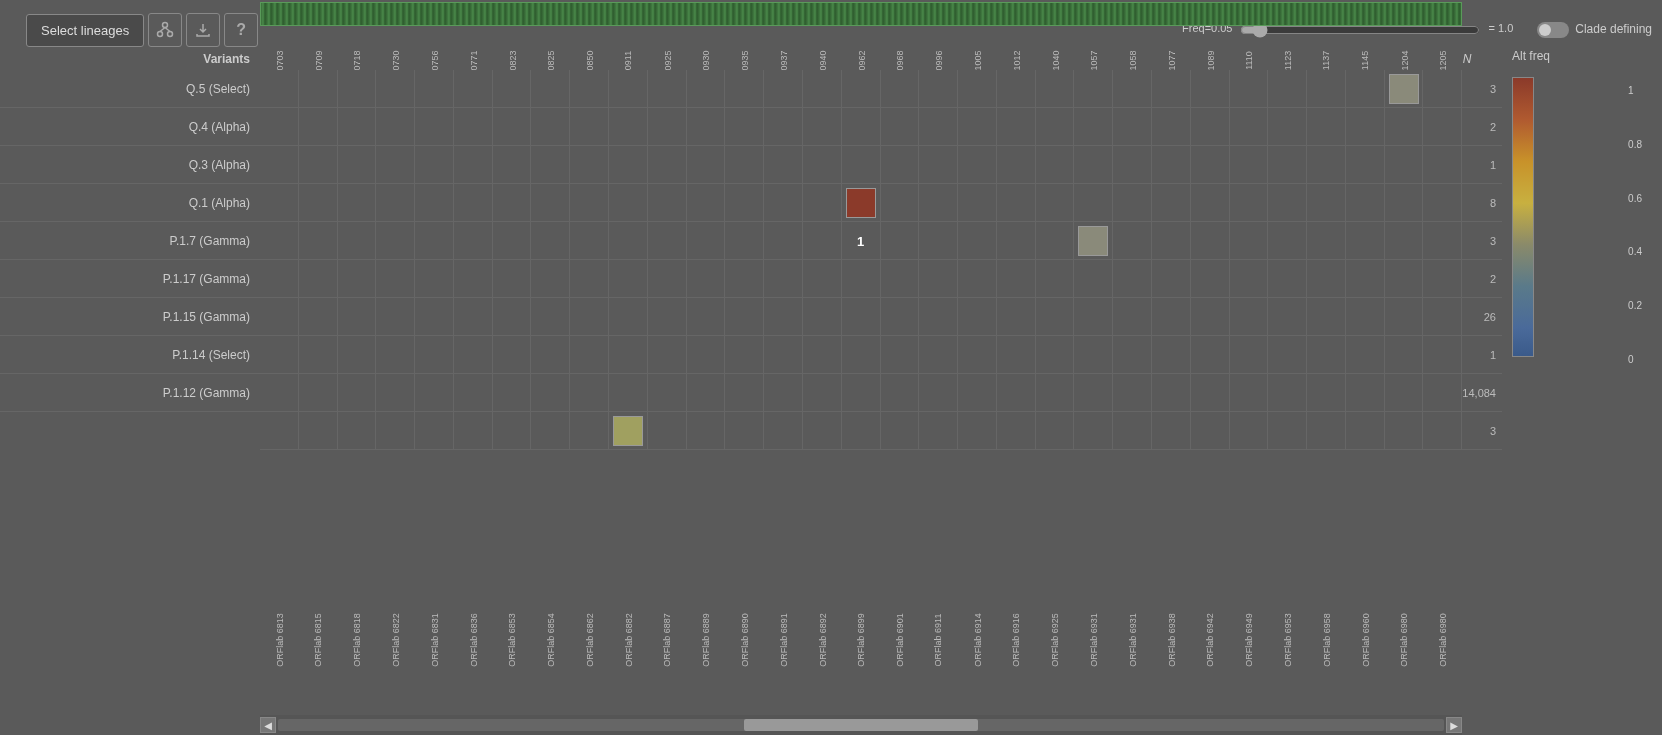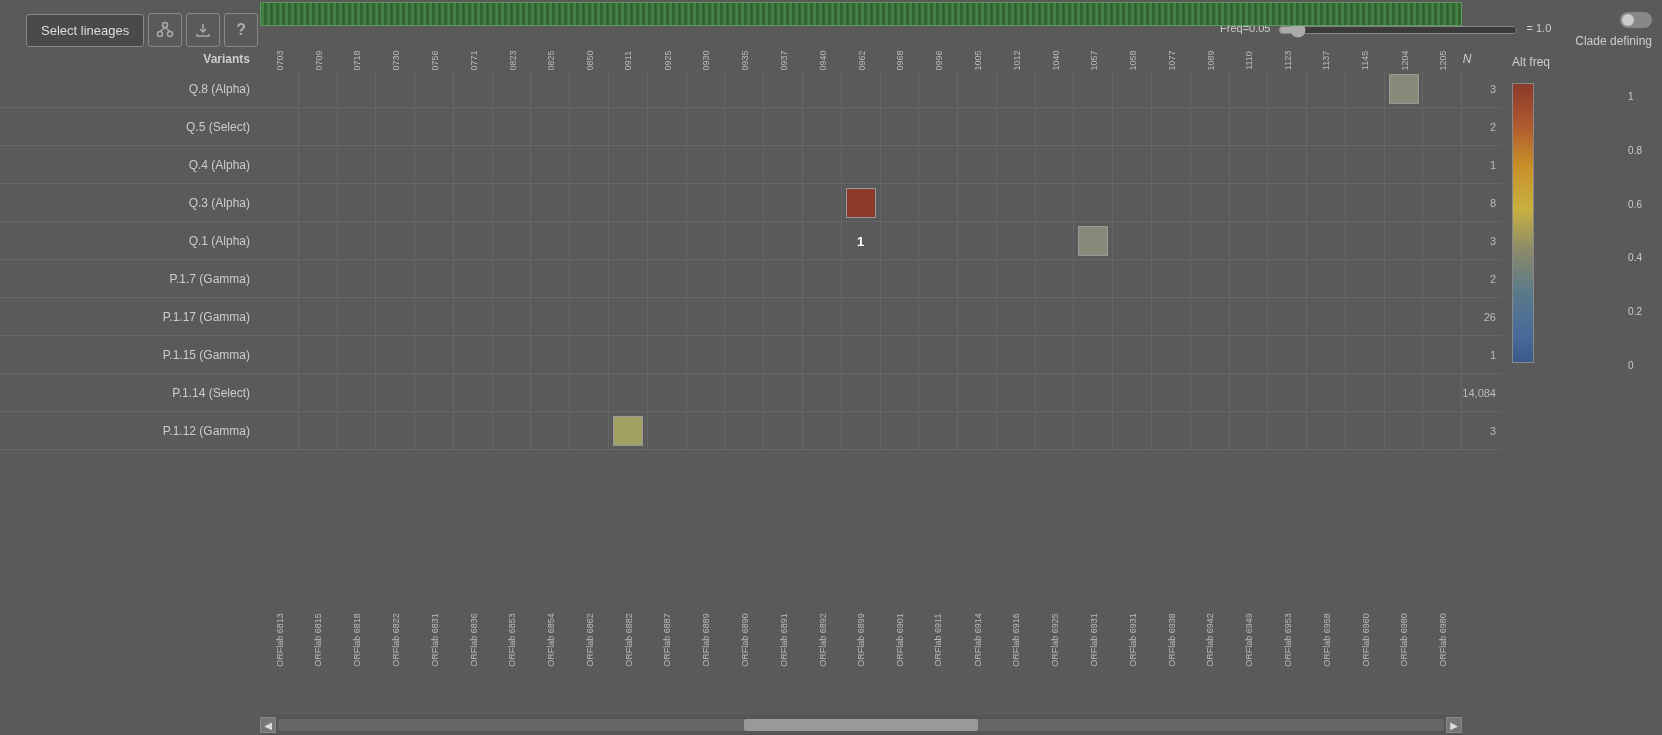--- a/index.html
+++ b/index.html
@@ -67,24 +67,23 @@
       color: #ccc;
     }
 
     #freq-max {
       font-size: 11px;
       color: #ccc;
     }
 
     #clade-toggle-container {
       display: flex;
-      align-items: flex-end;
+      align-items: flex-start;
       gap: 6px;
       margin-left: 20px;
-      flex-direction: column;
     }
 
     .toggle-switch {
       width: 32px;
       height: 16px;
       background: #888;
       border-radius: 8px;
       position: relative;
       cursor: pointer;
     }
@@ -262,21 +261,21 @@
       justify-content: flex-end;
       padding-right: 6px;
       font-size: 11px;
       color: #bbb;
       border-bottom: 1px solid #666;
     }
 
     
     #alt-freq-legend {
       position: absolute;
-      top: 36px;
+      top: 30px;
       right: 0;
       width: 160px;
       bottom: 130px;
       display: flex;
       flex-direction: column;
       align-items: flex-start;
       padding-left: 10px;
     }
 
     #alt-freq-header {
@@ -457,21 +456,20 @@
 
 <div id="green-bar-area">
   <div id="green-bar"></div>
 </div>
 
 <div id="row-labels">
   <div id="variants-header">
     <span>Variants</span>
   </div>
   <div id="row-labels-list">
-      <div class="row-label">Q.8 (Alpha)</div>
       <div class="row-label">Q.5 (Select)</div>
       <div class="row-label">Q.4 (Alpha)</div>
       <div class="row-label">Q.3 (Alpha)</div>
       <div class="row-label">Q.1 (Alpha)</div>
       <div class="row-label">P.1.7 (Gamma)</div>
       <div class="row-label">P.1.17 (Gamma)</div>
       <div class="row-label">P.1.15 (Gamma)</div>
       <div class="row-label">P.1.14 (Select)</div>
       <div class="row-label">P.1.12 (Gamma)</div>
     </div>

